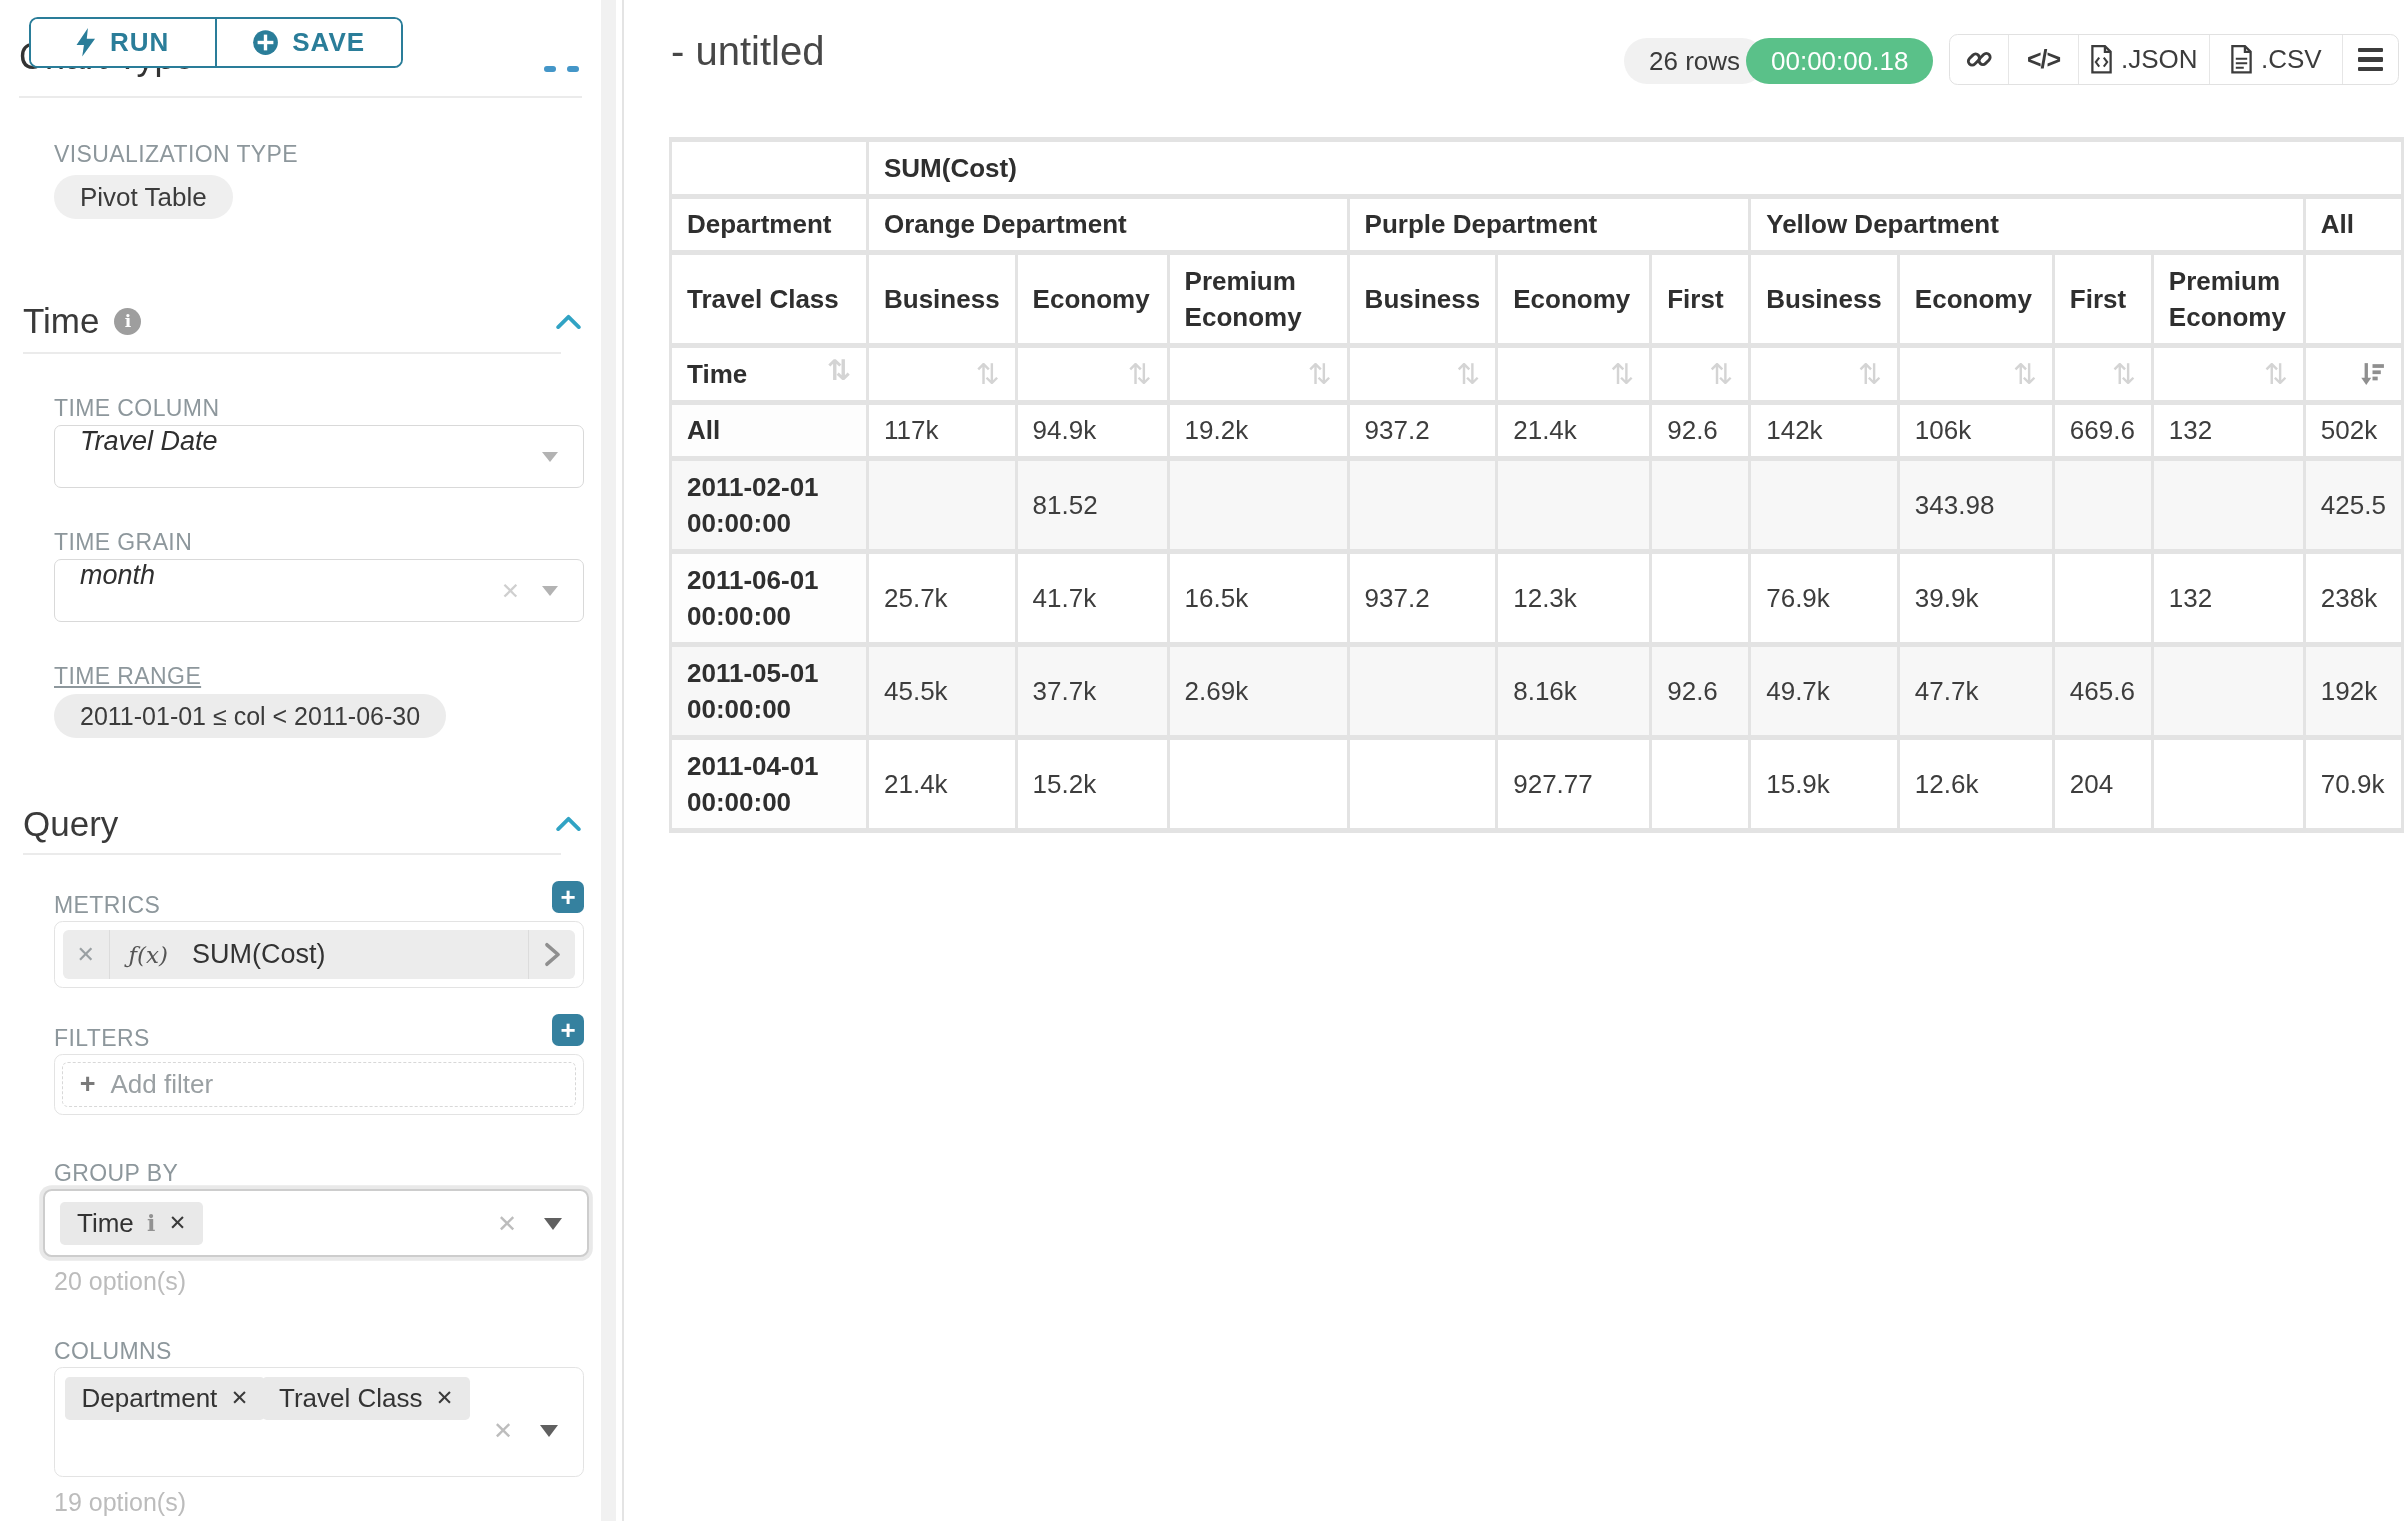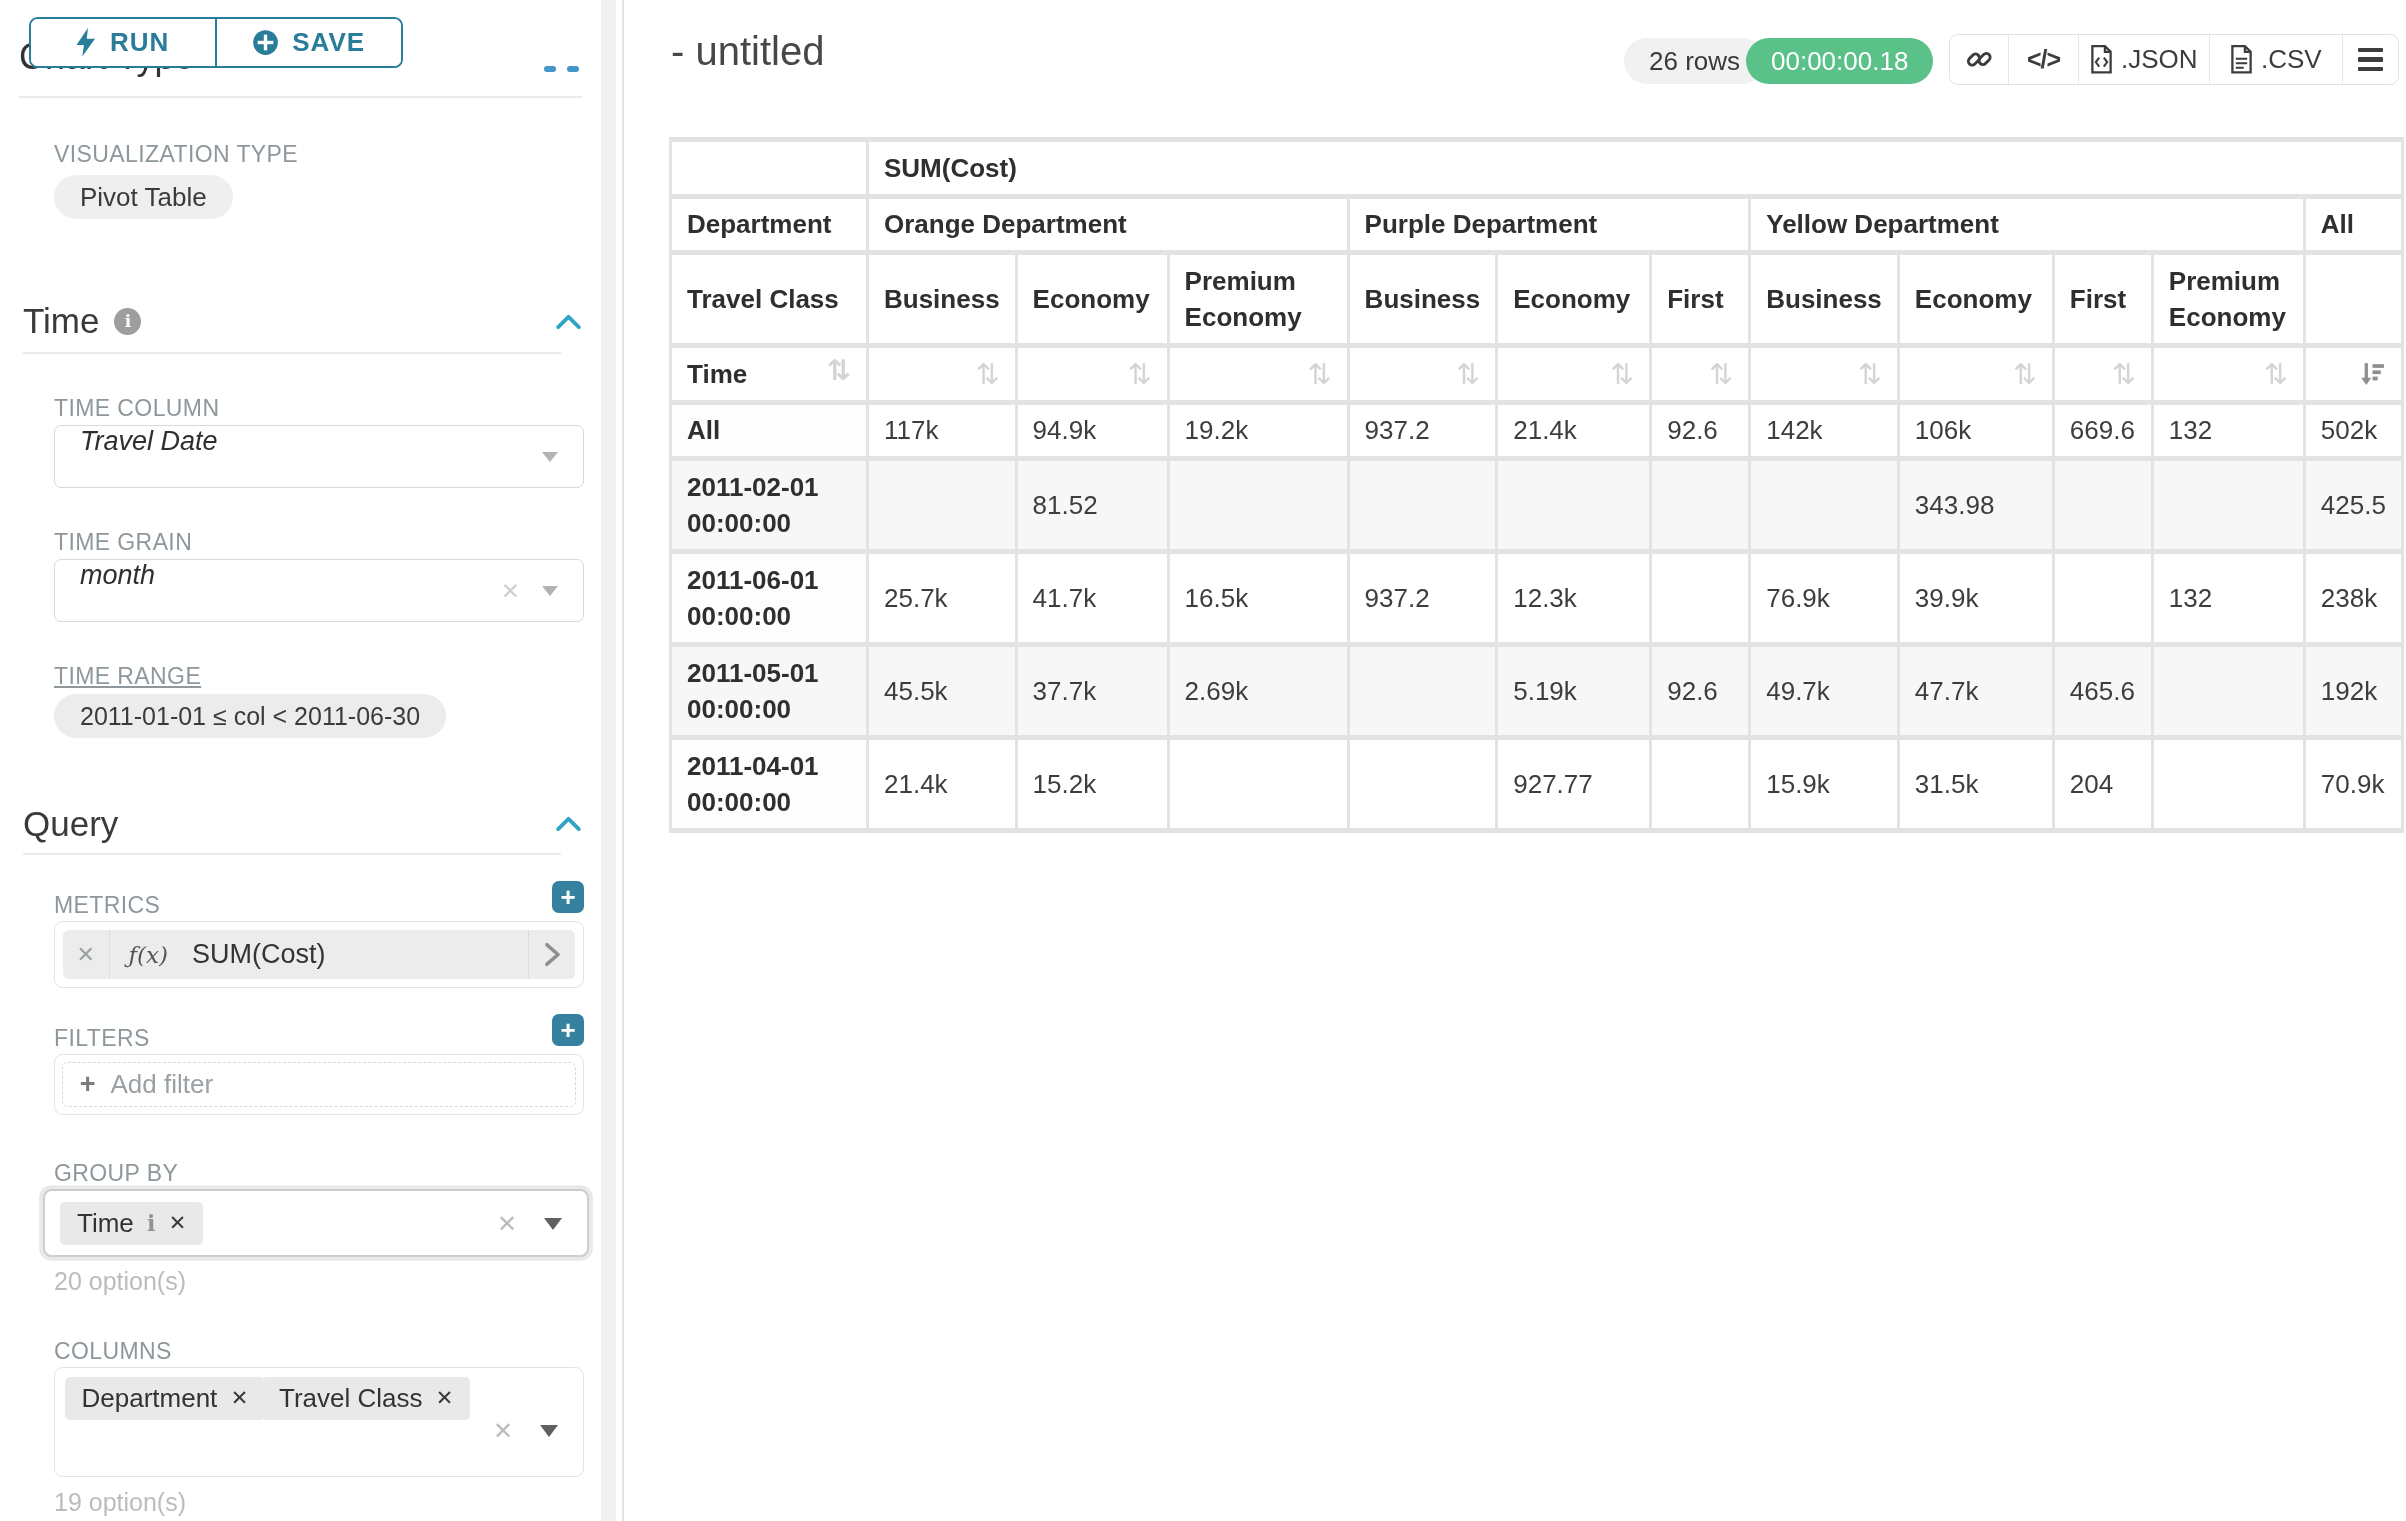--- a/index.html
+++ b/index.html
@@ -371,38 +371,38 @@
           <td class="num"></td>
           <td class="num">132</td>
           <td class="num">238k</td>
         </tr>
         <tr class="shade" style="height: 76px;">
           <th class="rowhead">2011-05-01 00:00:00</th>
           <td class="num">45.5k</td>
           <td class="num">37.7k</td>
           <td class="num">2.69k</td>
           <td class="num"></td>
-          <td class="num">5.19k</td>
+          <td class="num">8.16k</td>
           <td class="num">92.6</td>
           <td class="num">49.7k</td>
           <td class="num">47.7k</td>
           <td class="num">465.6</td>
           <td class="num"></td>
           <td class="num">192k</td>
         </tr>
         <tr style="height: 70px;">
           <th class="rowhead">2011-04-01 00:00:00</th>
           <td class="num">21.4k</td>
           <td class="num">15.2k</td>
           <td class="num"></td>
           <td class="num"></td>
           <td class="num">927.77</td>
           <td class="num"></td>
           <td class="num">15.9k</td>
-          <td class="num">31.5k</td>
+          <td class="num">12.6k</td>
           <td class="num">204</td>
           <td class="num"></td>
           <td class="num">70.9k</td>
         </tr>
       </tbody>
   </table>
 </div>
 
 
 </body></html>

